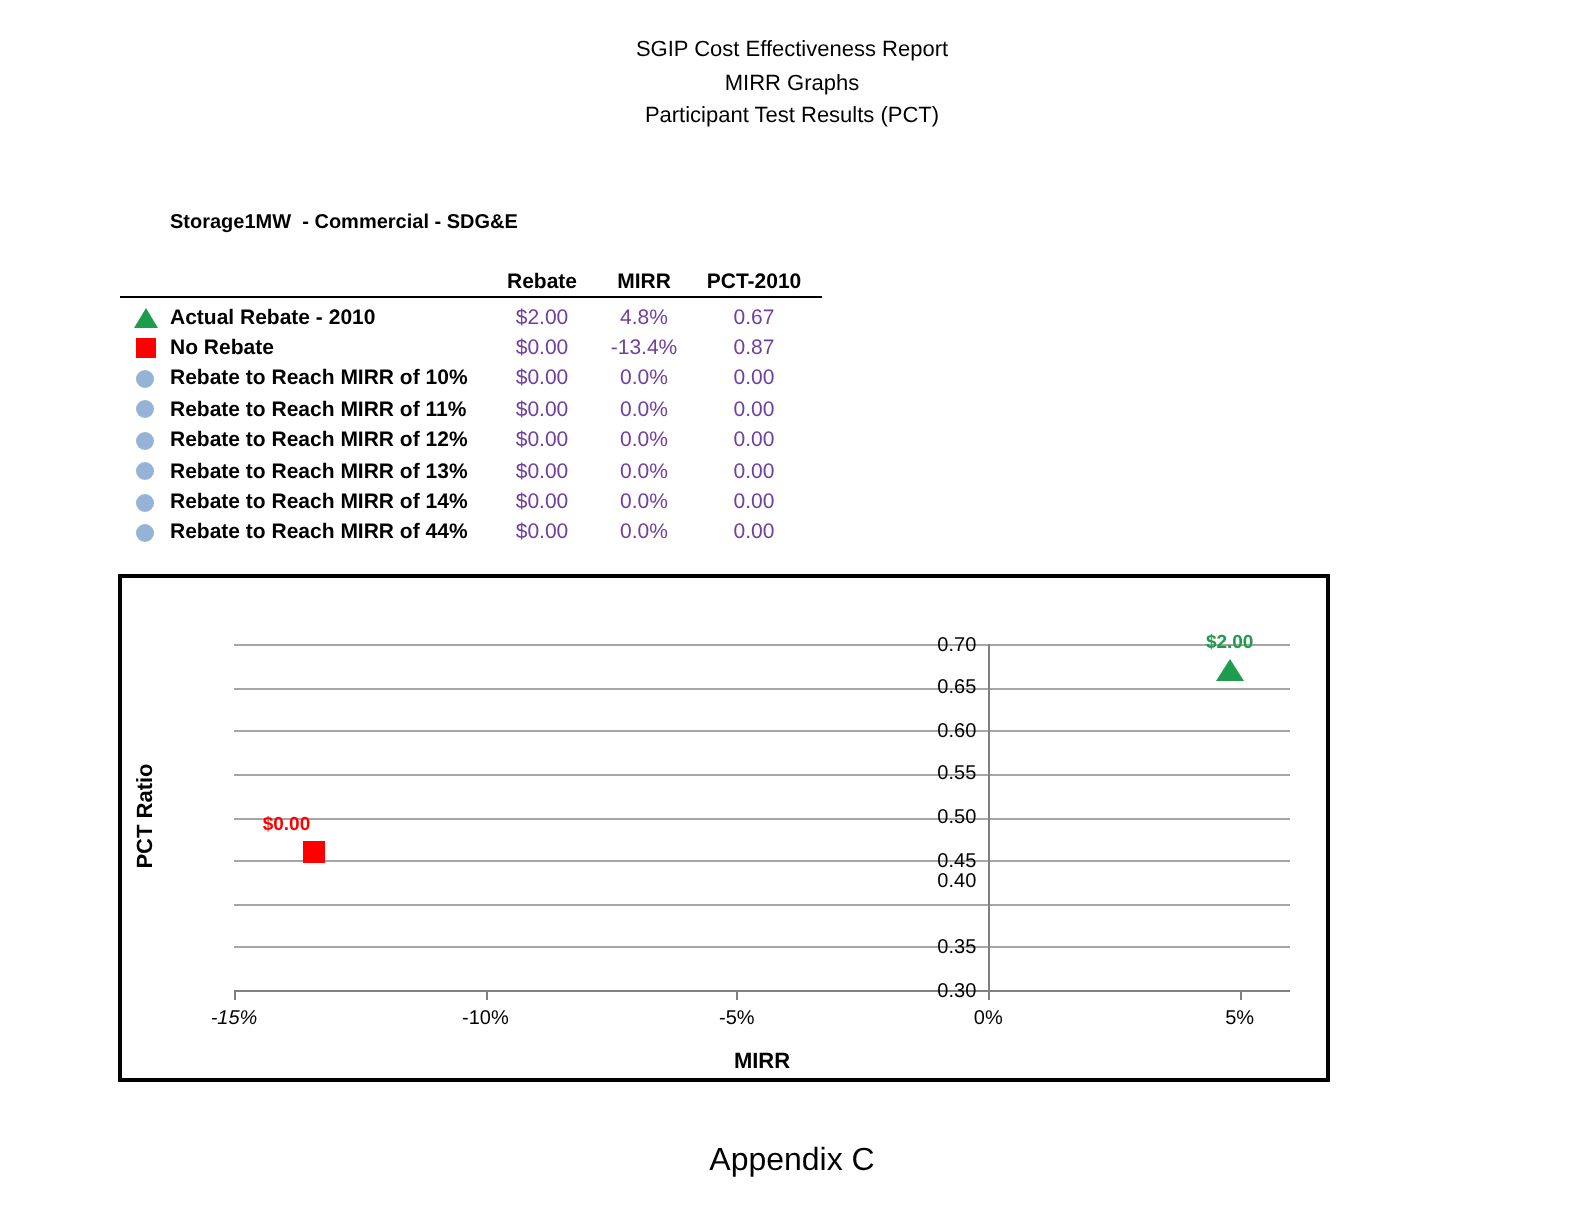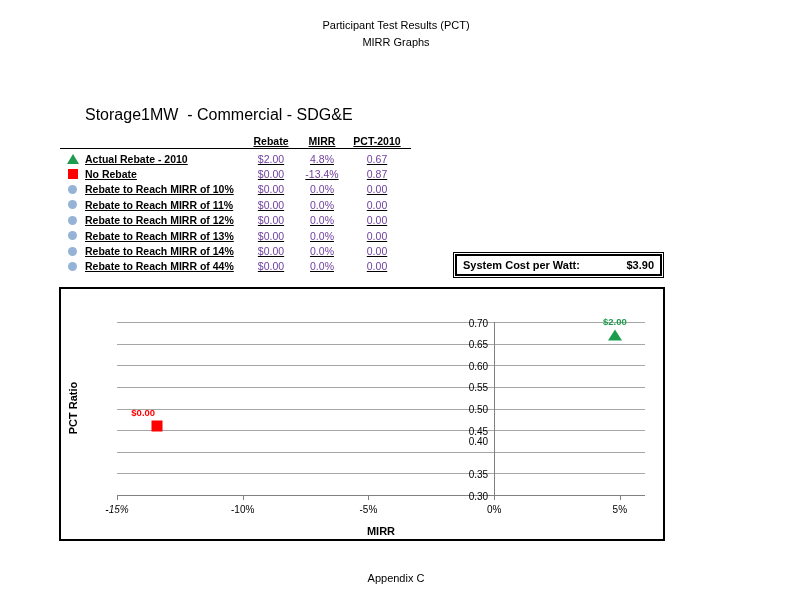--- a/index.html
+++ b/index.html
@@ -8,24 +8,24 @@
     width: 792px; height: 612px;
     font-family: "Liberation Sans", sans-serif;
     color: #000;
   }
   .page { position: relative; width: 792px; height: 612px; overflow: hidden; background: #fff; }
 
   
   .titles { position: absolute; top: 17px; left: 0; width: 100%; text-align: center; font-size: 11px; line-height: 16.5px; }
 
   
-  .section-title { position: absolute; left: 85px; top: 106px; font-size: 16px; font-weight: normal; white-space: pre; }
+  .section-title { position: absolute; left: 85px; top: 106px; font-size: 10px; font-weight: bold; white-space: pre; }
 
   
-  .ltable { position: absolute; left: 60px; top: 133px; width: 351px; font-size: 10.5px; text-decoration: underline; }
+  .ltable { position: absolute; left: 60px; top: 133px; width: 351px; font-size: 10.5px; }
   .lt-row { display: flex; align-items: center; height: 15.4px; }
   .lt-header { height: 16px; border-bottom: 1.5px solid #000; font-weight: bold; }
   .lt-rows { margin-top: 2px; }
   .c-marker { width: 25px; display: flex; align-items: center; justify-content: center; }
   .c-label { width: 156px; font-weight: bold; }
   .c-rebate { width: 60px; text-align: center; }
   .c-mirr { width: 42px; text-align: center; }
   .c-pct { width: 68px; text-align: center; }
   .m-triangle { width: 0; height: 0; border-left: 6px solid transparent; border-right: 6px solid transparent; border-bottom: 10px solid #1E9C4E; }
   .m-square { width: 10px; height: 10px; background: #FF0000; }
@@ -46,30 +46,31 @@
   .gridline { position: absolute; height: 1px; }
   .vaxis { position: absolute; width: 1px; }
   .xtick { position: absolute; width: 1px; height: 5px; }
   .ytick-label { position: absolute; width: 34px; text-align: right; font-size: 10px; transform: translateY(-50%); }
   .xtick-label { position: absolute; top: 215px; transform: translateX(-50%); font-size: 10px; }
   .pt-square { position: absolute; width: 11px; height: 11px; transform: translate(-50%,-50%); }
   .pt-triangle { position: absolute; width: 0; height: 0; border-left: 7px solid transparent; border-right: 7px solid transparent; border-bottom: 11px solid #1E9C4E; transform: translate(-50%,-50%); }
   .pt-label { position: absolute; font-size: 9.5px; font-weight: bold; transform: translateX(-50%); white-space: nowrap; }
 
   
-  .footer { position: absolute; top: 572px; left: 0; width: 100%; text-align: center; font-size: 11px; }
+  .footer { position: absolute; top: 572px; left: 0; width: 100%; text-align: center; font-size: 16px; }
 </style>
 </head>
 <body>
 
 <div class="page">
 
   <div class="titles">
+    <div>SGIP Cost Effectiveness Report</div>
+    <div>MIRR Graphs</div>
     <div>Participant Test Results (PCT)</div>
-    <div>MIRR Graphs</div>
   </div>
 
   <div class="section-title">Storage1MW  - Commercial - SDG&amp;E</div>
 
   <div class="ltable">
     <div class="lt-row lt-header">
       <span class="c-marker"></span>
       <span class="c-label"></span>
       <span class="c-rebate">Rebate</span>
       <span class="c-mirr">MIRR</span>
@@ -144,24 +145,20 @@
             <span class="m-circle" style="background: rgb(149, 179, 215);"></span>
           </span>
           <span class="c-label">Rebate to Reach MIRR of 44%</span>
           <span class="c-rebate" style="color: rgb(112, 64, 160);">$0.00</span>
           <span class="c-mirr" style="color: rgb(112, 64, 160);">0.0%</span>
           <span class="c-pct" style="color: rgb(112, 64, 160);">0.00</span>
         </div>
       </div>
   </div>
 
-  <div class="cost-box">
-    <span>System Cost per Watt:</span>
-    <span>$3.90</span>
-  </div>
 
   <div class="chart" id="chart">
     <div class="y-title">PCT Ratio</div>
     <div class="x-title">MIRR</div>
   <div class="gridline" style="left: 56px; width: 528px; top: 33px; background: rgb(166, 166, 166);"></div>
       <div class="ytick-label" style="left: 393.143px; top: 33.5px;">0.70</div>
       <div class="gridline" style="left: 56px; width: 528px; top: 54.625px; background: rgb(166, 166, 166);"></div>
       <div class="ytick-label" style="left: 393.143px; top: 55.125px;">0.65</div>
       <div class="gridline" style="left: 56px; width: 528px; top: 76.25px; background: rgb(166, 166, 166);"></div>
       <div class="ytick-label" style="left: 393.143px; top: 76.75px; text-align: right;">0.60</div>

